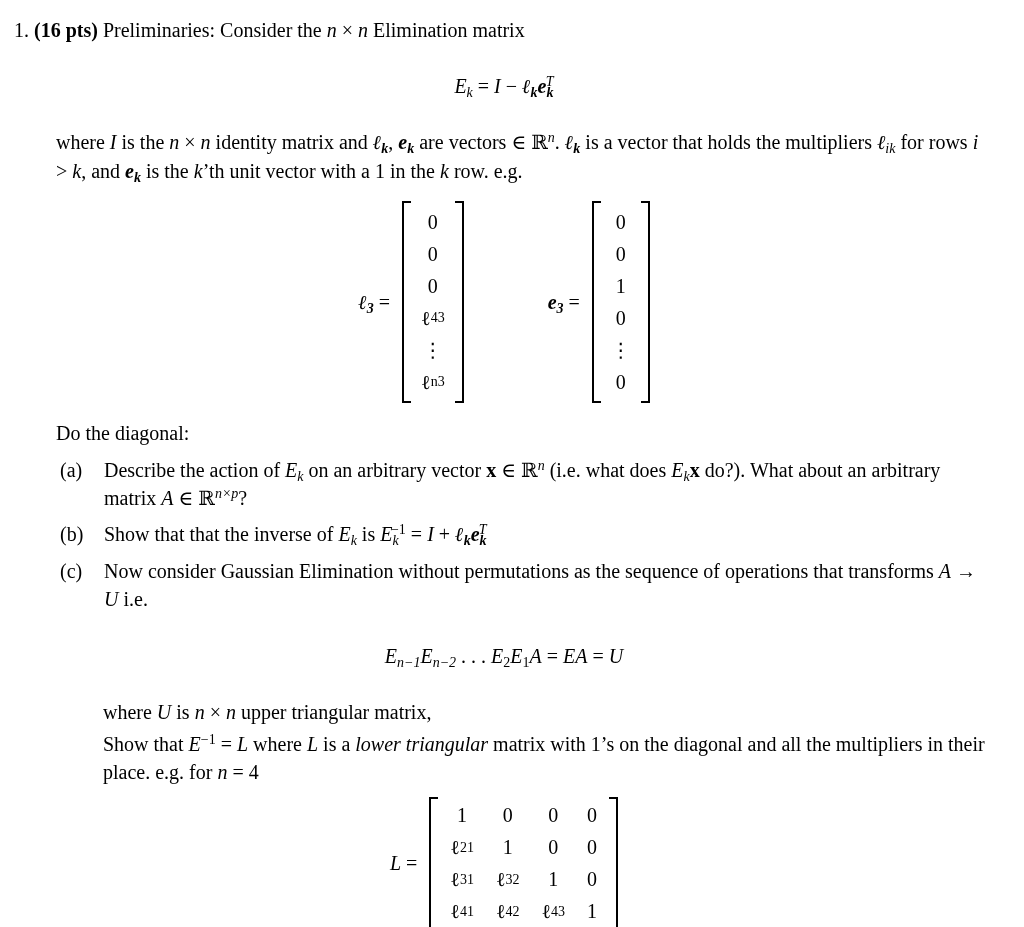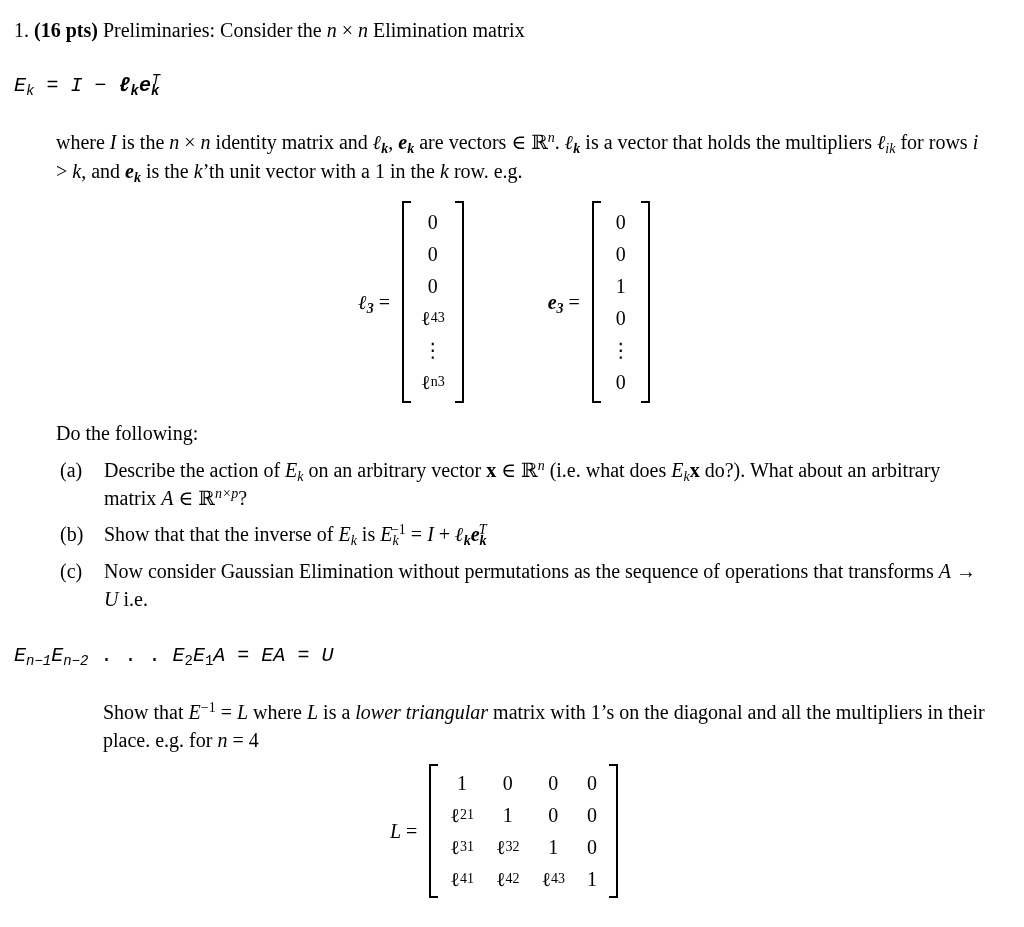--- a/index.html
+++ b/index.html
@@ -7,21 +7,21 @@
     width:1024px;height:927px;
     color:#000;
     font-family:"Liberation Serif","DejaVu Serif",serif;
     font-size:20px;
     overflow:hidden;
   }
   .doc{box-sizing:border-box;width:1024px;height:927px;padding:12px 30px 0 14px;overflow:hidden;}
   .para{line-height:1.42;margin:4px 0;}
   .indent1{margin-left:42px;}
   .sub-para{margin-left:89px;}
-  .equation{text-align:left;margin:28px 0;line-height:1.4;font-family:Liberation Mono, monospace;}
+  .equation{text-align:center;margin:28px 0;line-height:1.4;}
   .li{display:flex;margin:8px 0 8px 46px;line-height:1.42;}
   .li-marker{width:44px;flex:none;}
   .li-body{flex:1;padding-right:10px;}
   .rm{font-style:normal;font-weight:normal;}
   .it{font-style:italic;}
   .bf{font-weight:bold;}
   .bfit{font-weight:bold;font-style:italic;}
   sub,sup{font-size:70%;line-height:0;}
   sub{vertical-align:-0.3em;}
   sup{vertical-align:0.5em;}
@@ -71,39 +71,40 @@
           <span class="vec-entry">0</span>
           <span class="vec-entry">1</span>
           <span class="vec-entry">0</span>
           <span class="vec-entry">⋮</span>
           <span class="vec-entry">0</span>
         </div>
       <span class="bk bk-r"></span>
     </div>
   </div>
 
-  <div class="para indent1"><span class="seg rm">Do the following:</span></div>
+  <div class="para indent1"><span class="seg rm">Do the diagonal:</span></div>
 
   <div class="li">
     <span class="li-marker">(a)</span>
     <div class="li-body"><span class="seg rm">Describe the action of </span><span class="seg it">E</span><sub class="seg it">k</sub><span class="seg rm"> on an arbitrary vector </span><span class="seg bf">x</span><span class="seg rm"> ∈ ℝ</span><sup class="seg it">n</sup><span class="seg rm"> (i.e. what does </span><span class="seg it">E</span><sub class="seg it">k</sub><span class="seg bf">x</span><span class="seg rm"> do?). What about an arbitrary matrix </span><span class="seg it">A</span><span class="seg rm"> ∈ ℝ</span><sup class="seg it">n×p</sup><span class="seg rm">?</span></div>
   </div>
 
   <div class="li">
     <span class="li-marker">(b)</span>
     <div class="li-body"><span class="seg rm">Show that that the inverse of </span><span class="seg it">E</span><sub class="seg it">k</sub><span class="seg rm"> is </span><span class="seg it">E</span><sub class="seg it">k</sub><sup class="seg rm">−1</sup><span class="seg rm"> = </span><span class="seg it">I</span><span class="seg rm"> + </span><span class="seg bfit">ℓ</span><sub class="seg bfit">k</sub><span class="seg bfit">e</span><sub class="seg bfit">k</sub><sup class="seg it">T</sup></div>
   </div>
 
   <div class="li">
     <span class="li-marker">(c)</span>
     <div class="li-body"><span class="seg rm">Now consider Gaussian Elimination without permutations as the sequence of operations that transforms </span><span class="seg it">A</span><span class="seg rm"> → </span><span class="seg it">U</span><span class="seg rm"> i.e.</span></div>
   </div>
 
   <div class="equation"><span class="seg it">E</span><sub class="seg it">n−1</sub><span class="seg it">E</span><sub class="seg it">n−2</sub><span class="seg rm"> . . . </span><span class="seg it">E</span><sub class="seg rm">2</sub><span class="seg it">E</span><sub class="seg rm">1</sub><span class="seg it">A</span><span class="seg rm"> = </span><span class="seg it">EA</span><span class="seg rm"> = </span><span class="seg it">U</span></div>
 
+  <div class="para sub-para"><span class="seg rm">where </span><span class="seg it">U</span><span class="seg rm"> is </span><span class="seg it">n</span><span class="seg rm"> × </span><span class="seg it">n</span><span class="seg rm"> upper triangular matrix,</span></div>
 
   <div class="para sub-para"><span class="seg rm">Show that </span><span class="seg it">E</span><sup class="seg rm">−1</sup><span class="seg rm"> = </span><span class="seg it">L</span><span class="seg rm"> where </span><span class="seg it">L</span><span class="seg rm"> is a </span><span class="seg it">lower triangular</span><span class="seg rm"> matrix with 1’s on the diagonal and all the multipliers in their place. e.g. for </span><span class="seg it">n</span><span class="seg rm"> = 4</span></div>
 
   <div class="mat">
     <span class="mat-label"><span class="seg it">L</span><span class="seg rm"> =</span></span>
     <span class="bk bk-l"></span>
     <div class="mat-grid">
         <span class="mat-cell">1</span>
         <span class="mat-cell">0</span>
         <span class="mat-cell">0</span>

